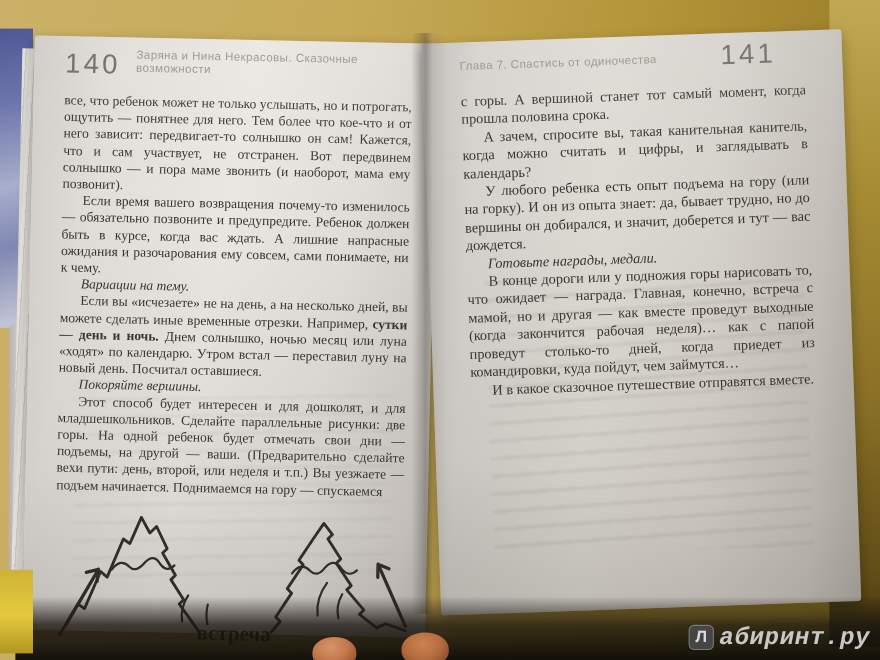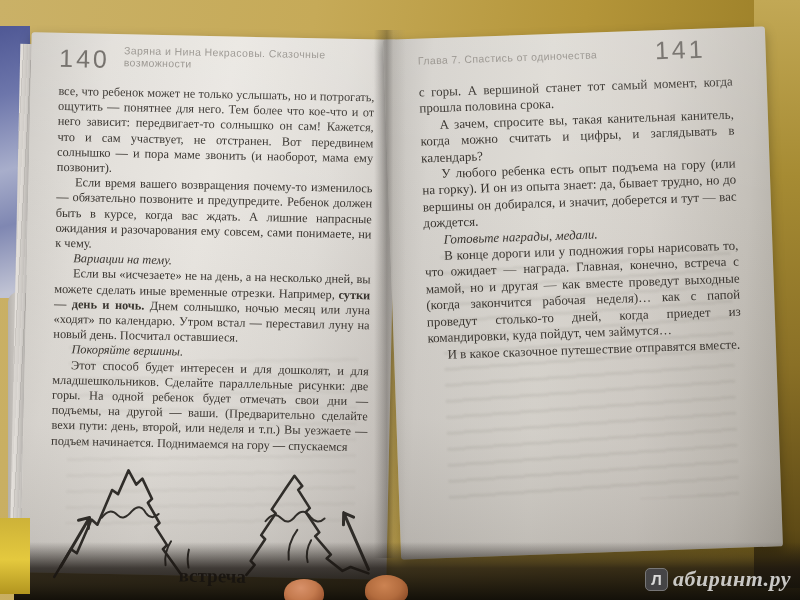--- a/index.html
+++ b/index.html
@@ -66,21 +66,21 @@
   .finger{z-index:6;border-radius:50% 50% 42% 42%;}
   .finger-1{left:284px;top:579px;width:40px;height:28px;
     background:radial-gradient(ellipse at 42% 32%,#d8916a 0%,#c47a4e 45%,#9c5530 80%,#6e3a1e 100%);}
   .finger-2{left:365px;top:575px;width:43px;height:30px;
     background:radial-gradient(ellipse at 45% 35%,#cc8352 0%,#b36c3e 50%,#8a4a26 85%,#5f3014 100%);}
   
   .watermark{right:9px;bottom:8px;z-index:7;display:flex;align-items:center;gap:5px;opacity:0.93;}
   .wm-box{width:21px;height:21px;border-radius:5px;background:#48484b;border:1px solid #7e7e80;
     display:flex;align-items:center;justify-content:center;
     font-family:"Liberation Sans", sans-serif;font-weight:bold;font-size:15px;color:#e9e9ea;}
-  .wm-text{font-family:Liberation Serif, serif;font-style:italic;font-weight:bold;
+  .wm-text{font-family:Liberation Mono, monospace;font-style:italic;font-weight:bold;
     font-size:22px;color:#d6d5d3;letter-spacing:0.5px;}
 </style>
 </head>
 <body>
 
 <div style="position:absolute;inset:0;">
 
   <div class="abs table-bg"></div>
   <div class="abs table-right-strip"></div>
   <div class="abs cover-blue"></div>

